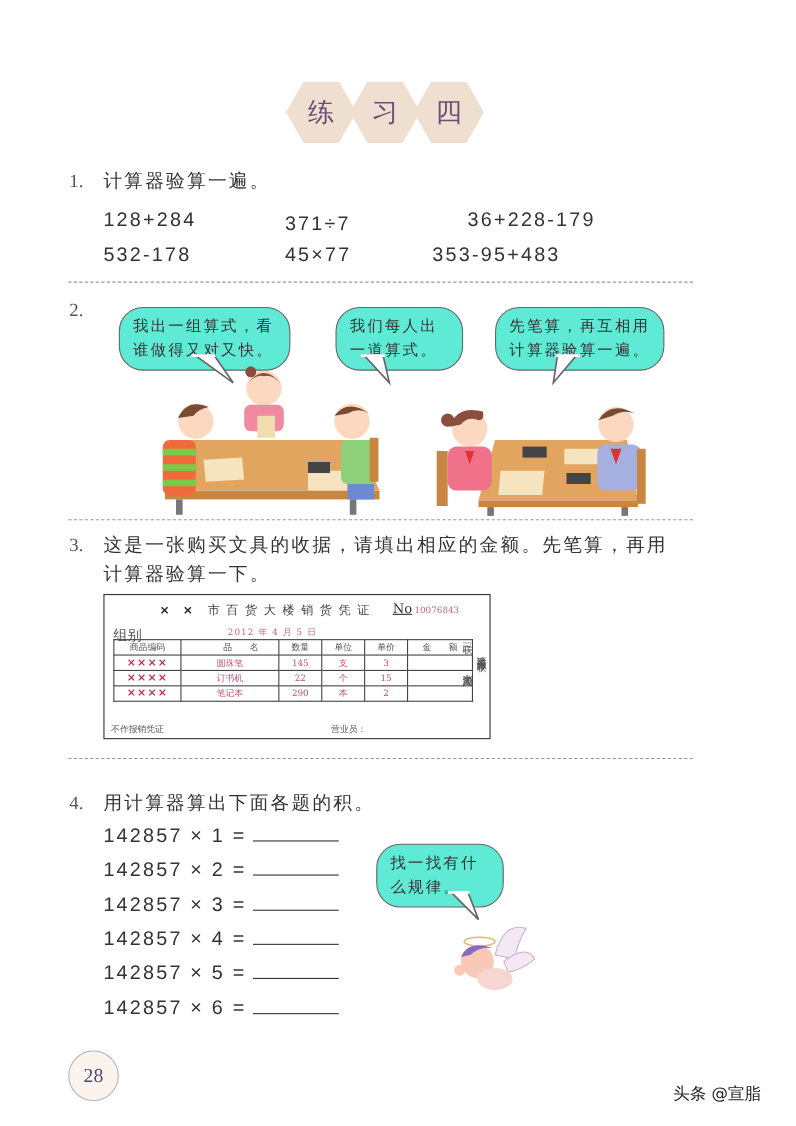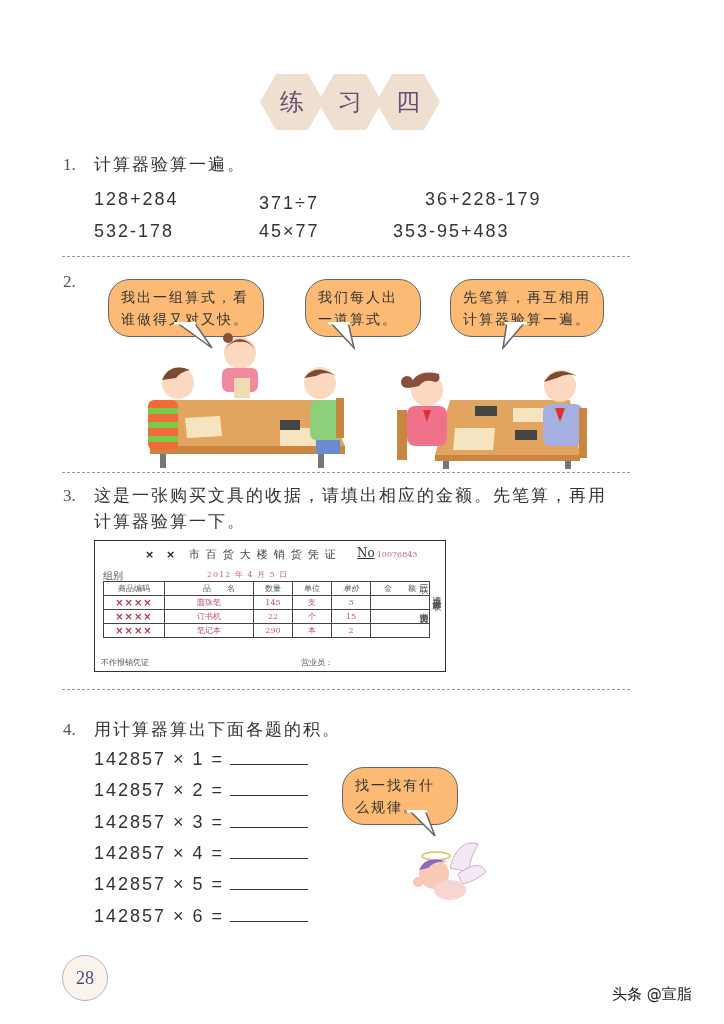--- a/index.html
+++ b/index.html
@@ -13,31 +13,31 @@
     position:absolute; top:74px; width:64px; height:56px; background:#efdfd1;
     clip-path: polygon(25% 0,75% 0,100% 50%,75% 100%,25% 100%,0 50%);
     display:flex; align-items:center; justify-content:center;
     font-size:24px; color:#6b4e71; font-family:"DejaVu Serif", serif;
   }
   .qnum { position:absolute; font-family:"Liberation Serif", serif; font-size:17px; color:#555; }
   .qtext { position:absolute; font-size:17px; color:#333; letter-spacing:2px; }
   .expr { position:absolute; font-family:"Liberation Sans", sans-serif; font-size:18px; color:#333; letter-spacing:2px; }
   .dash { position:absolute; left:62px; width:568px; border-top:1.5px dashed #999; }
   .bubble {
-    position:absolute; border:1.5px solid #666; border-radius:22px; background:#fdba74;
+    position:absolute; border:1.5px solid #666; border-radius:22px; background:#5eead4;
     font-size:14px; line-height:22px; padding:6px 12px; color:#333; letter-spacing:2px;
   }
   .tail { position:absolute; }
   
   .receipt { position:absolute; left:94px; top:540px; width:350px; height:130px; border:1.5px solid #333; background:#fff; font-family:"DejaVu Serif", serif; }
   .rc-title { position:absolute; left:50px; top:6px; font-size:11px; letter-spacing:6px; color:#444; }
   .rc-x { color:#222; font-family:"DejaVu Sans", sans-serif; font-weight:bold; letter-spacing:4px; }
   .rc-no { position:absolute; left:262px; top:5px; font-size:12px; color:#333; }
   .rc-no span.v { color:#c06b7a; font-size:8px; margin-left:2px; }
-  .rc-group { position:absolute; left:8px; top:28px; font-size:10px; color:#555; }
+  .rc-group { position:absolute; left:8px; top:28px; font-size:13px; color:#555; }
   .rc-date { position:absolute; left:112px; top:28px; font-size:8px; color:#c06b7a; letter-spacing:1px; }
   table.rc { position:absolute; left:8px; top:40px; border-collapse:collapse; font-size:8px; }
   table.rc td { border:1px solid #444; height:13px; text-align:center; padding:0; color:#555; }
   table.rc td.pink { color:#c0507a; }
   table.rc td.xs { color:#c0304a; font-family:"DejaVu Sans", sans-serif; font-weight:bold; font-size:10px; letter-spacing:1px; }
   .rc-foot-l { position:absolute; left:6px; top:116px; font-size:8px; color:#555; }
   .rc-foot-r { position:absolute; left:206px; top:116px; font-size:8px; color:#555; }
   .rc-side { position:absolute; writing-mode:vertical-rl; font-size:9px; color:#555; letter-spacing:1px; }
   .blank { display:inline-block; width:78px; border-bottom:1.5px solid #333; height:16px; vertical-align:baseline; margin-left:6px; }
   .page-badge {
@@ -169,21 +169,21 @@
   <div class="rc-group">组别</div>
   <div class="rc-date">2012 年 4 月 5 日</div>
 
   <table class="rc">
     <tbody>
         <tr>
       <td style="width:60px;">商品编码</td>
       <td style="width:68px;padding-left:20px;">品　　名</td>
       <td style="width:38px;">数量</td>
       <td style="width:38px;">单位</td>
-      <td style="width:38px;font-style:italic;">单价</td>
+      <td style="width:38px;">单价</td>
       <td style="width:58px;">金　　额</td>
     </tr>
     <tr>
       <td class="xs">××××</td>
       <td class="pink">圆珠笔</td>
       <td class="pink">145</td>
       <td class="pink">支</td>
       <td class="pink">3</td>
       <td></td>
     </tr>

